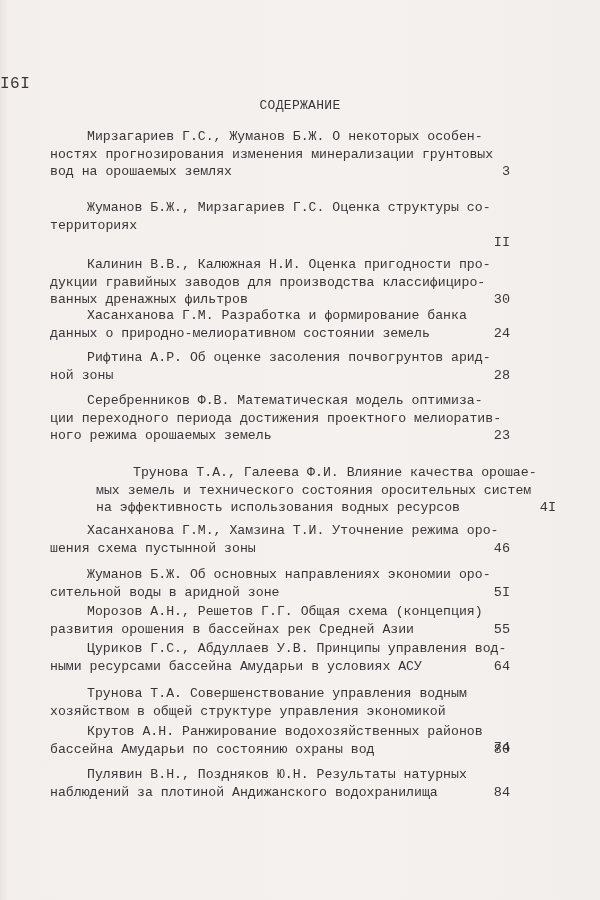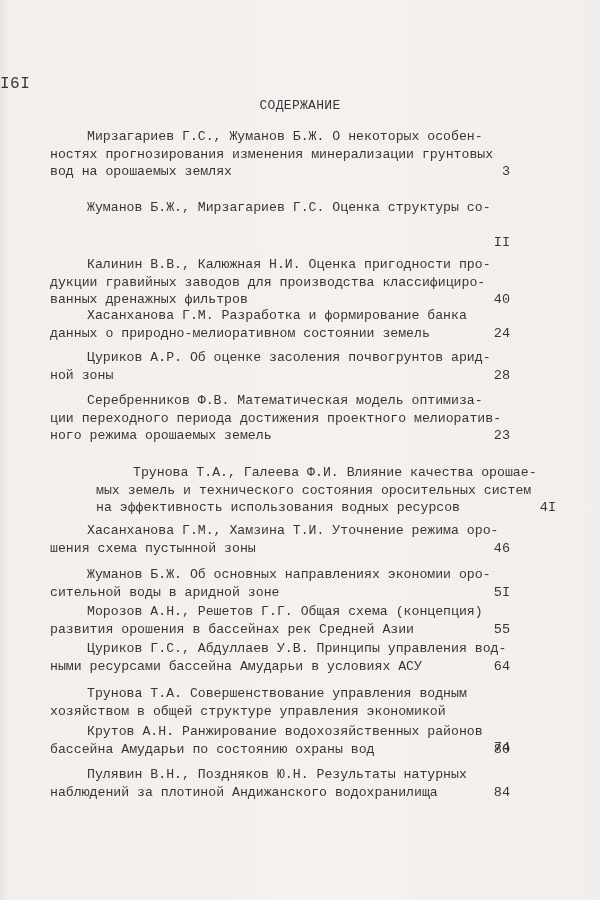--- a/index.html
+++ b/index.html
@@ -42,35 +42,36 @@
 
   <div id="toc">
       <div class="entry" style="top: 128px;">
         <div class="line first">Мирзагариев Г.С., Жуманов Б.Ж. О некоторых особен-</div>
         <div class="line">ностях прогнозирования изменения минерализации грунтовых</div>
         <div class="line">вод на орошаемых землях</div>
         <div class="pg" style="top: 35px; line-height: 17.5px;">3</div>
       </div>
       <div class="entry" style="top: 199px;">
         <div class="line first">Жуманов Б.Ж., Мирзагариев Г.С. Оценка структуры со-</div>
+        <div class="line">территориях</div>
         <div class="pg" style="top: 35px; line-height: 17.5px;">II</div>
       </div>
       <div class="entry" style="top: 256px;">
         <div class="line first">Калинин В.В., Калюжная Н.И. Оценка пригодности про-</div>
         <div class="line">дукции гравийных заводов для производства классифициро-</div>
         <div class="line">ванных дренажных фильтров</div>
-        <div class="pg" style="top: 35px; line-height: 17.5px;">40</div>
+        <div class="pg" style="top: 35px; line-height: 17.5px;">30</div>
       </div>
       <div class="entry" style="top: 307px;">
         <div class="line first">Хасанханова Г.М. Разработка и формирование банка</div>
         <div class="line">данных о природно-мелиоративном состоянии земель</div>
         <div class="pg" style="top: 17.5px; line-height: 17.5px;">24</div>
       </div>
       <div class="entry" style="top: 349px;">
-        <div class="line first">Цуриков А.Р. Об оценке засоления почвогрунтов арид-</div>
+        <div class="line first">Рифтина А.Р. Об оценке засоления почвогрунтов арид-</div>
         <div class="line">ной зоны</div>
         <div class="pg" style="top: 17.5px; line-height: 17.5px;">28</div>
       </div>
       <div class="entry" style="top: 392px;">
         <div class="line first">Серебренников Ф.В. Математическая модель оптимиза-</div>
         <div class="line">ции переходного периода достижения проектного мелиоратив-</div>
         <div class="line">ного режима орошаемых земель</div>
         <div class="pg" style="top: 35px; line-height: 17.5px;">23</div>
       </div>
       <div class="entry" style="top: 464px; margin-left: 46px;">

